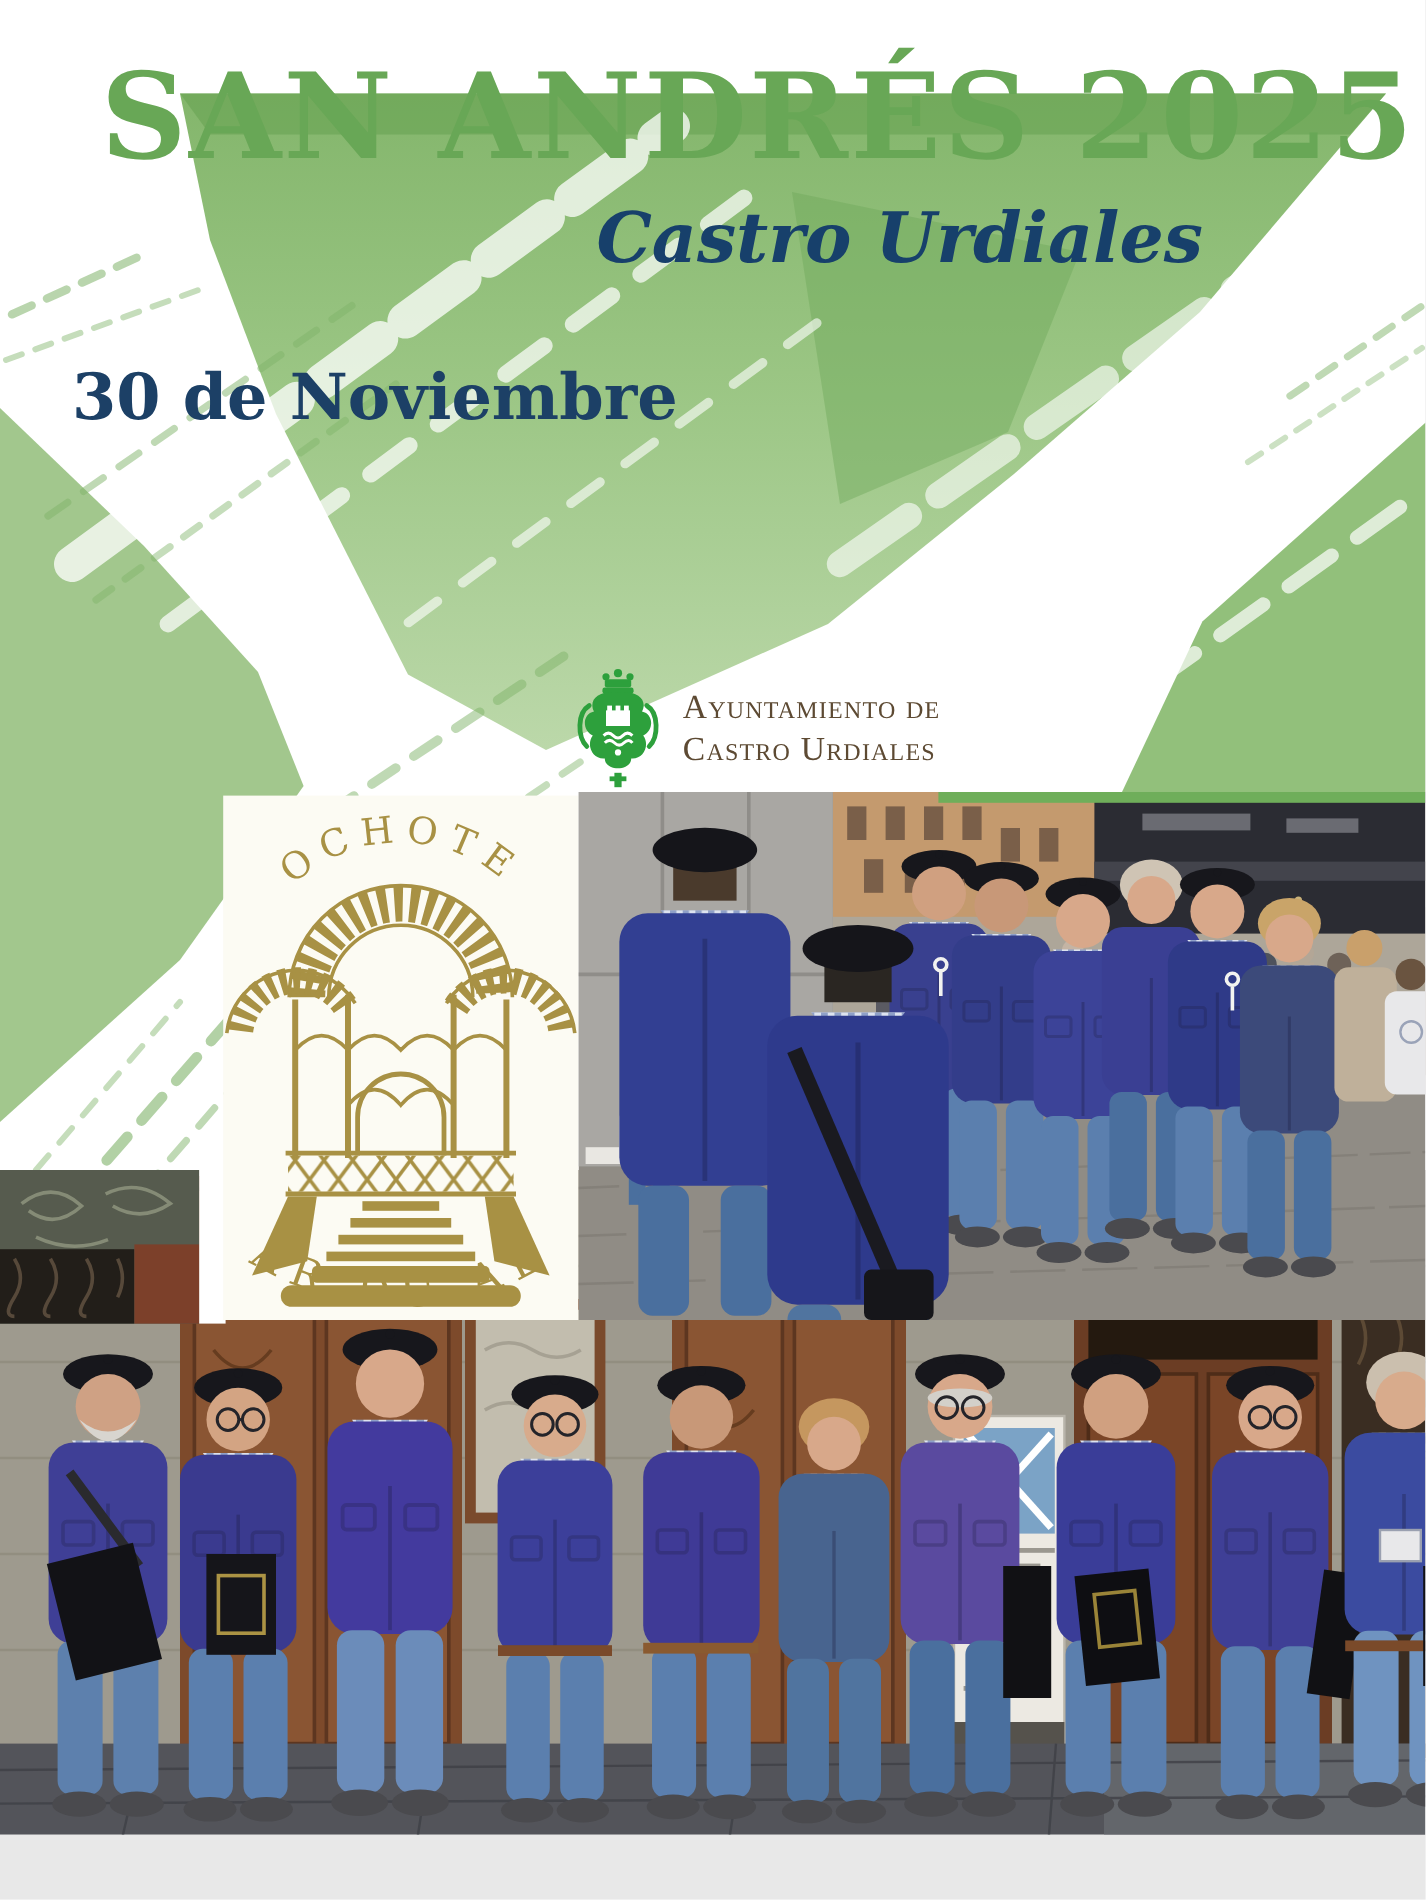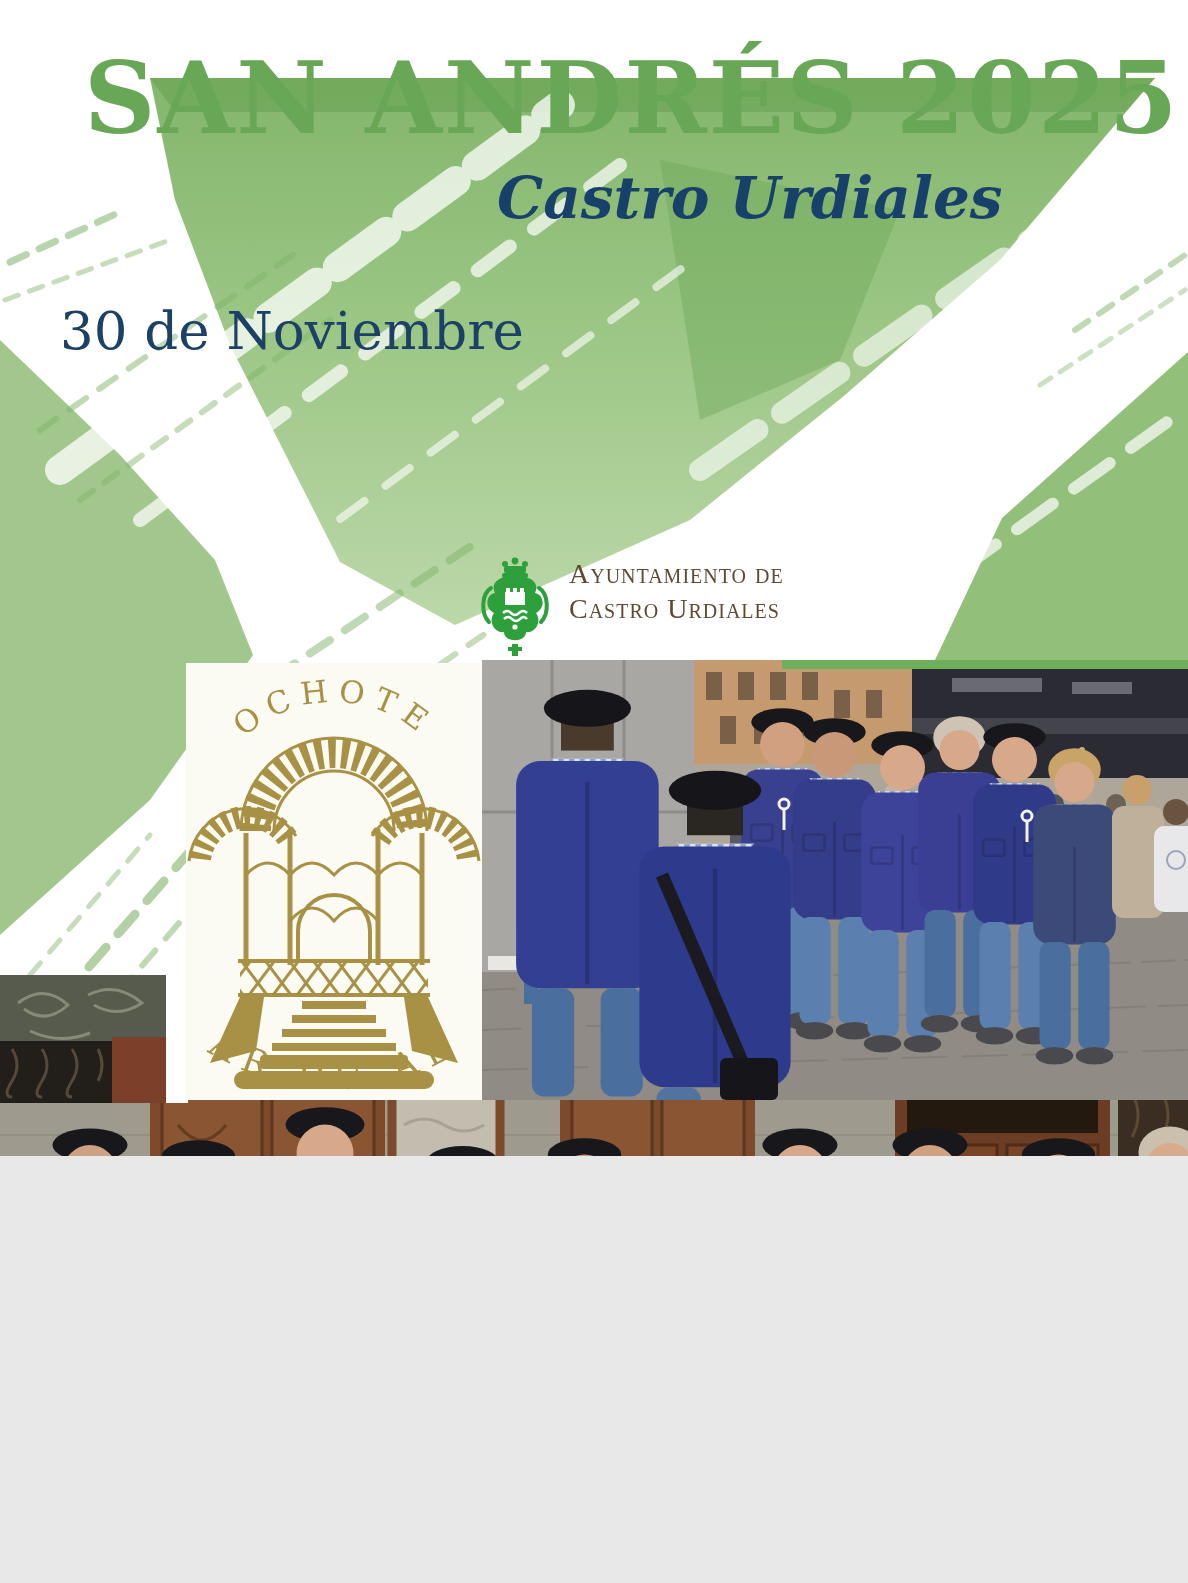--- a/index.html
+++ b/index.html
@@ -1,26 +1,26 @@
 <!DOCTYPE html>
 <html><head>
 <meta charset="utf-8">
 <style>
   html,body{margin:0;padding:0;background:#e8e8e8;}
-  .poster{position:relative;width:1188px;height:1156px;background:#ffffff;overflow:hidden;
+  .poster{position:relative;width:1188px;height:1529px;background:#ffffff;overflow:hidden;
           font-family:"DejaVu Serif",serif;margin:0 auto;}
   .bg-svg{position:absolute;left:0;top:0;z-index:0;}
   .txt{position:absolute;z-index:3;white-space:nowrap;}
   .title{left:84px;top:40px;font-size:99px;font-weight:bold;color:#68a756;letter-spacing:2px;}
   .subtitle{left:497px;top:164px;font-size:58px;font-weight:bold;font-style:italic;color:#17406b;}
-  .date{left:60px;top:300px;font-size:53px;font-weight:normal;color:#1c4066;text-align:right;}
+  .date{left:60px;top:300px;font-size:53px;font-weight:bold;color:#1c4066;text-align:right;}
   .sched{left:60px;top:412px;font-size:45px;color:#1c4066;}
   .sched.s2{top:474px;}
   .sched .t{font-weight:bold;letter-spacing:1px;}
-  .ayto{position:absolute;left:477px;top:556px;z-index:3;display:flex;align-items:flex-start;gap:16px;}
+  .ayto{position:absolute;left:477px;top:556px;z-index:3;display:flex;align-items:center;gap:16px;}
   .ayto-text{font-family:"Liberation Serif","DejaVu Serif",serif;font-variant:small-caps;
              font-size:28px;line-height:1.25;color:#5d4a33;letter-spacing:1px;}
   .ochote-box{position:absolute;left:186px;top:663px;width:296px;height:437px;background:#fcfbf3;z-index:2;}
   .photo{position:absolute;overflow:hidden;}
   .photo-street{left:482px;top:660px;width:706px;height:440px;z-index:2;}
   .photo-group{left:0;top:975px;width:1188px;height:608px;z-index:1;}
   svg{display:block;}
 </style>
 </head>
 <body>

